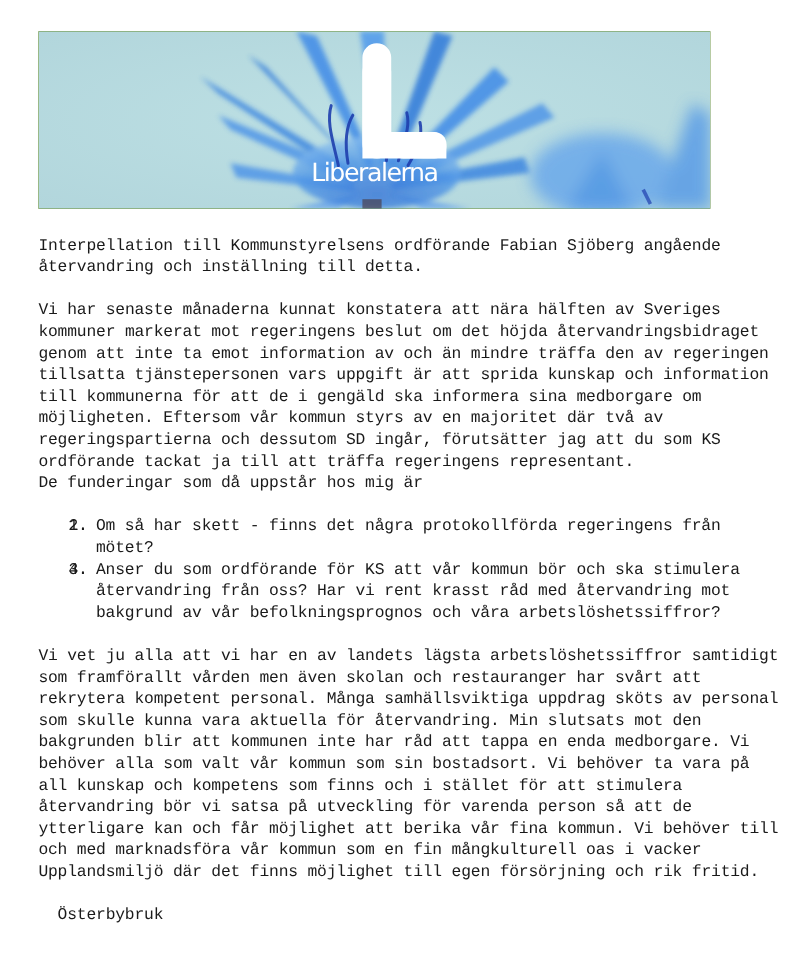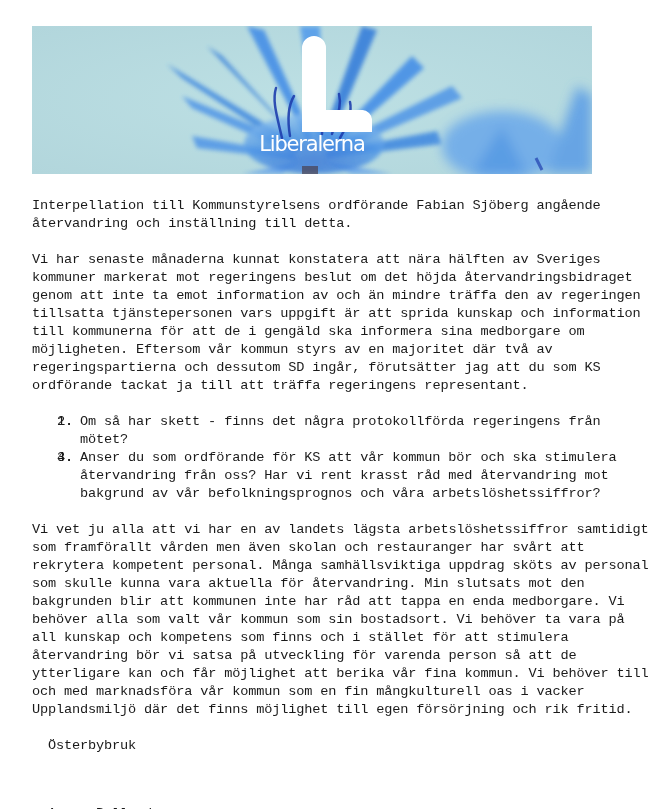--- a/index.html
+++ b/index.html
@@ -121,20 +121,21 @@
       <rect x="270" y="22" width="24" height="84" rx="12" fill="#ffffff"></rect>
     </g>
   </svg>
   <div style="position:absolute;left:218px;top:106px;width:124px;text-align:center;color:#fff;font-family:'DejaVu Sans',sans-serif;font-size:21px;letter-spacing:-1.2px;line-height:24px;">Liberalerna</div>
 </div>
 
 <div class="doc">
   <p>Interpellation till Kommunstyrelsens ordförande Fabian Sjöberg angående återvandring och inställning till detta.</p>
 
   <p class="tight">Vi har senaste månaderna kunnat konstatera att nära hälften av Sveriges kommuner markerat mot regeringens beslut om det höjda återvandringsbidraget genom att inte ta emot information av och än mindre träffa den av regeringen tillsatta tjänstepersonen vars uppgift är att sprida kunskap och information till kommunerna för att de i gengäld ska informera sina medborgare om möjligheten. Eftersom vår kommun styrs av en majoritet där två av regeringspartierna och dessutom SD ingår, förutsätter jag att du som KS ordförande tackat ja till att träffa regeringens representant.</p>
+  <p class="tight">De funderingar som då uppstår hos mig är</p>
 
   <ol class="list">
     <li>
       <span class="num">1.</span>
     </li>
     <li>
       <span class="num">2.</span>
       <span>Om så har skett - finns det några protokollförda regeringens från mötet?</span>
     </li>
     <li>

